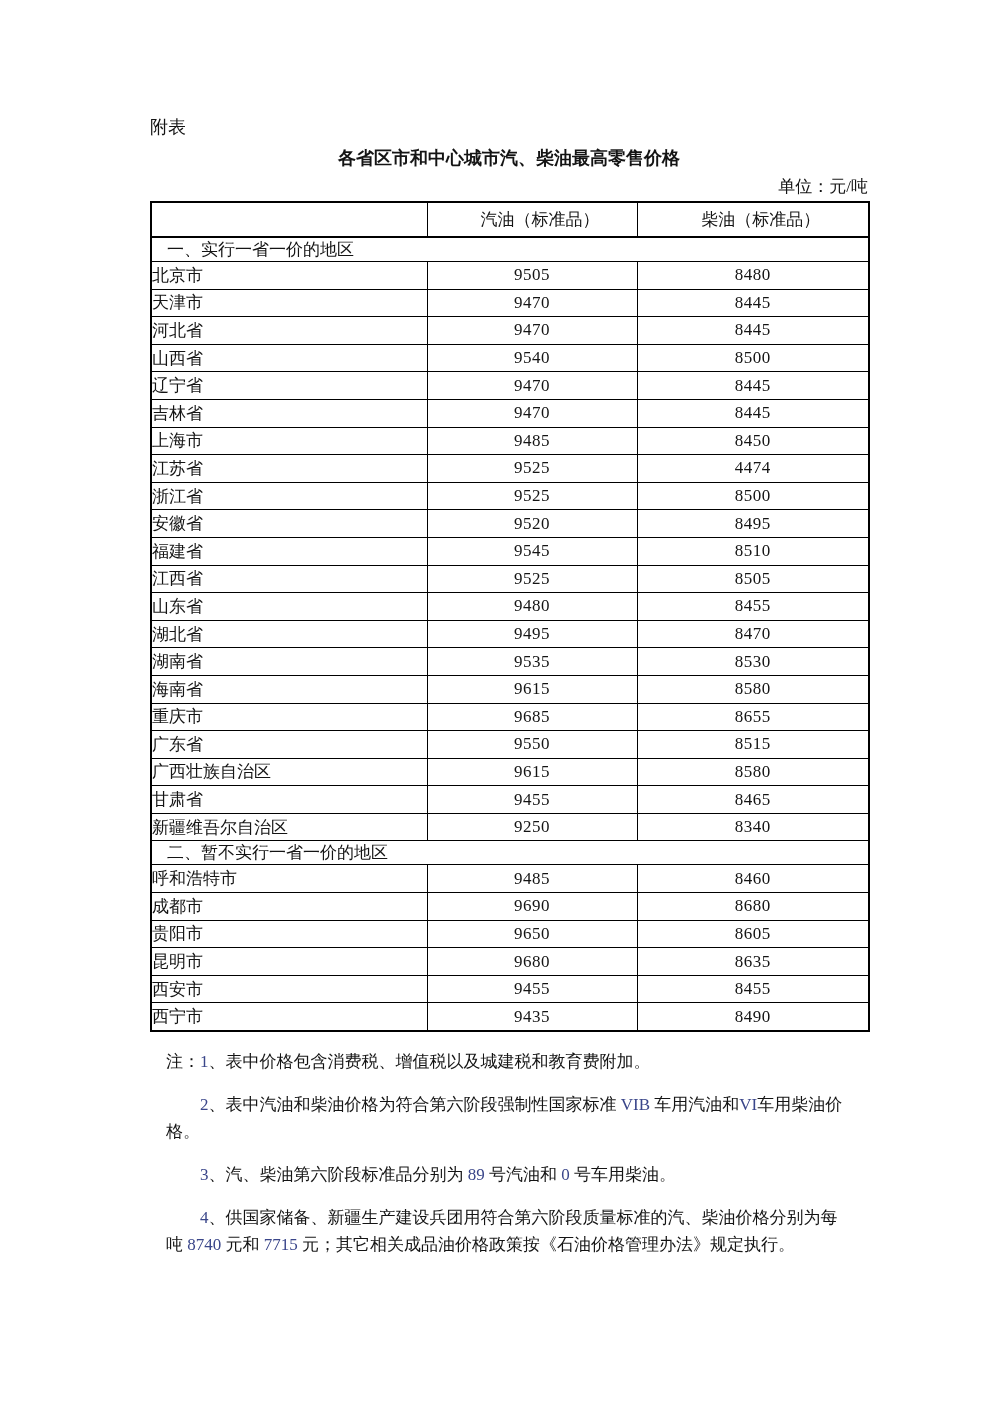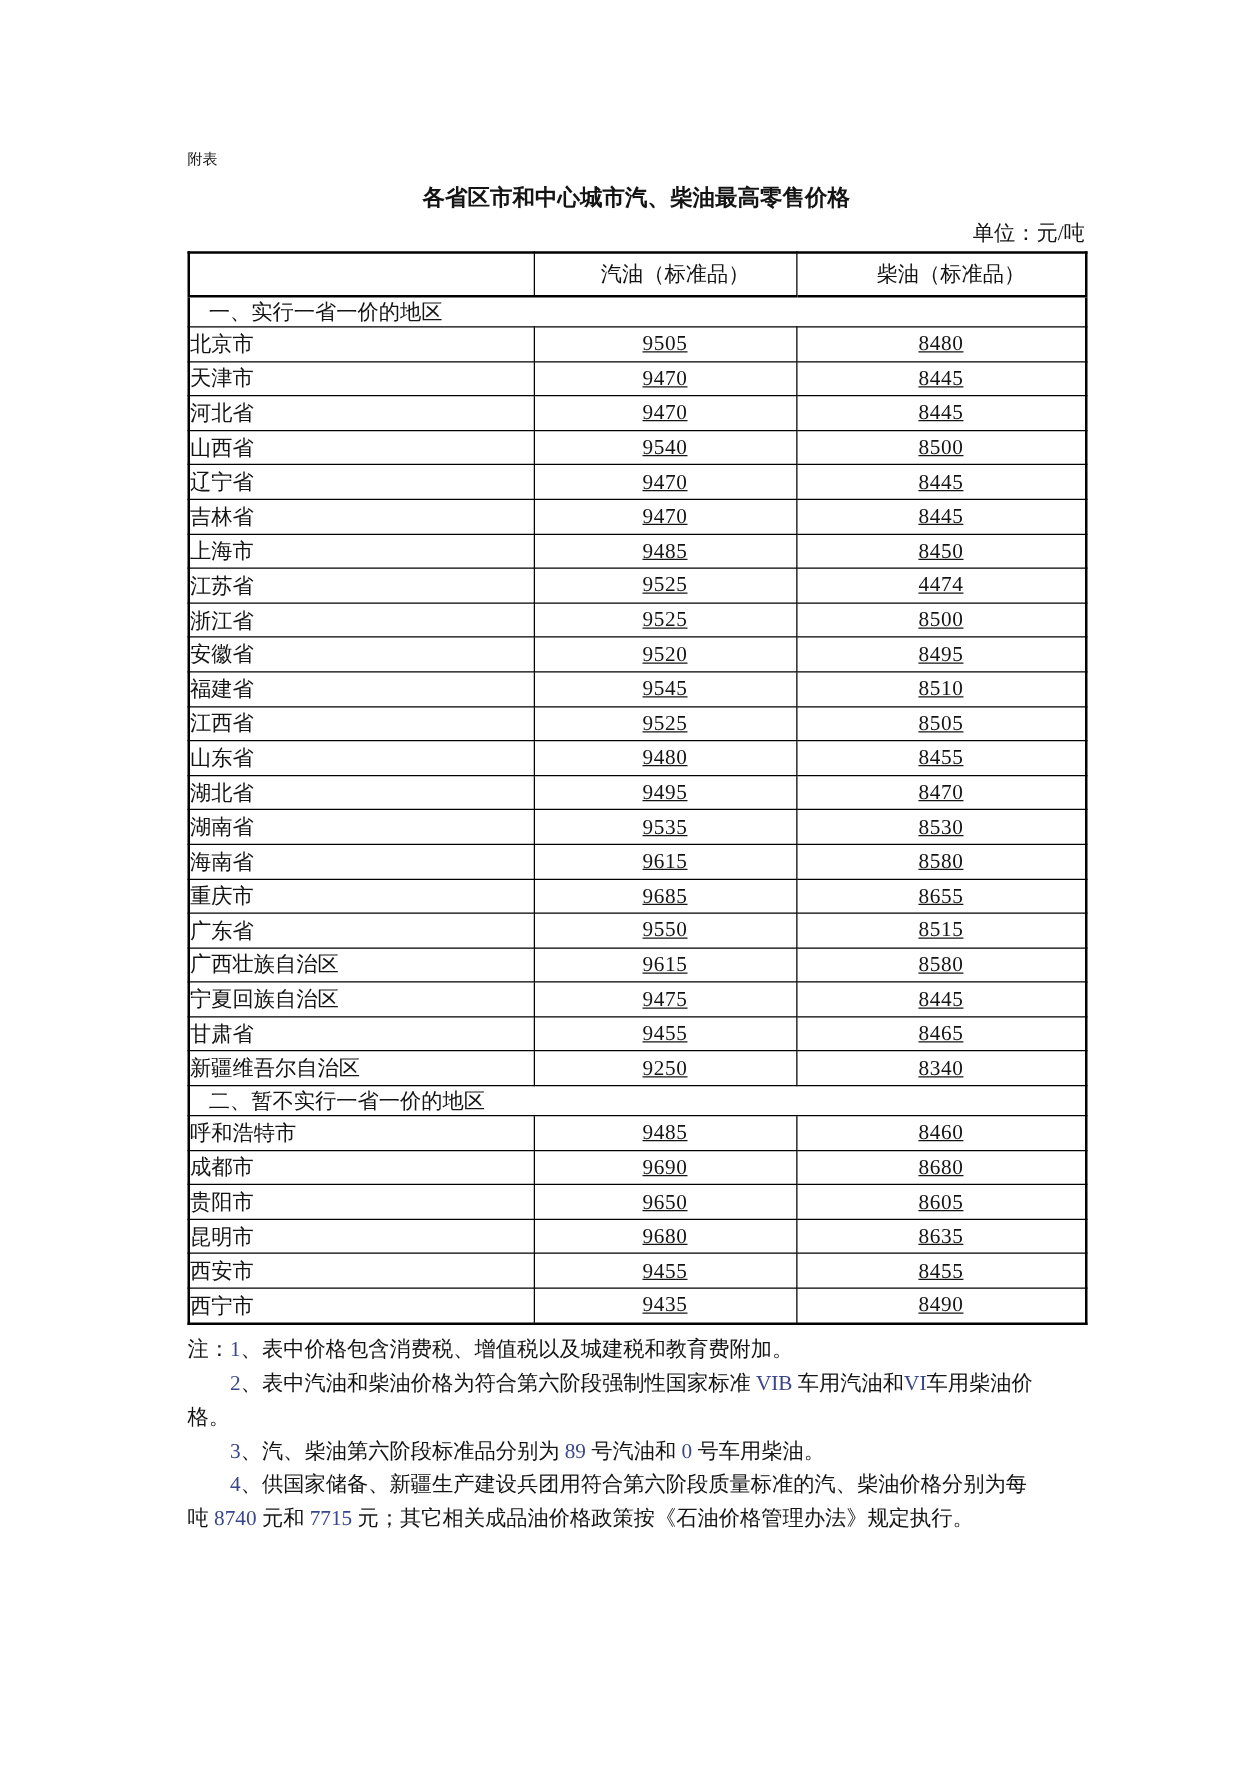--- a/index.html
+++ b/index.html
@@ -14,21 +14,21 @@
     color: #141414;
     position: relative;
   }
   .content {
     position: absolute;
     left: 150px;
     top: 116px;
     width: 745px;
   }
   .doc-label {
-    font-size: 12px;
+    font-size: 18px;
     line-height: 22px;
     margin: 0 0 9px 0;
   }
   .doc-title {
     width: 718px;
     text-align: center;
     font-size: 18px;
     font-weight: bold;
     line-height: 22px;
     margin: 0 0 7px 0;
@@ -50,28 +50,28 @@
     font-weight: normal;
     font-size: 17px;
     padding: 0;
     overflow: hidden;
   }
   table.price-table { border: 2px solid #000; }
   tr.header-row th { height: 33px; border-bottom: 2px solid #000; text-align: center; padding-left: 16px; }
   tr.section-row td { height: 22px; text-align: left; padding-left: 15px; }
   tr.data-row td { height: 26.6px; }
   td.region-cell { text-align: left; padding-left: 50px; }
-  td.num-cell { text-align: center; letter-spacing: 0.5px; text-decoration: underline; }
+  td.num-cell { text-align: center; letter-spacing: 0.5px; }
   .notes {
     width: 745px;
     margin-top: 6px;
     font-size: 17px;
   }
   .note {
-    margin: 0;
+    margin: 16px;
     line-height: 27px;
     white-space: pre-line;
   }
   .note.indent { text-indent: 2em; }
   .latin {
     font-family: "Liberation Serif", "DejaVu Serif", serif;
     color: #3a468a;
   }
 </style>
 </head>
@@ -188,25 +188,20 @@
           <td class="region-cell">广东省</td>
           <td class="num-cell">9550</td>
           <td class="num-cell">8515</td>
         </tr>
         <tr class="data-row">
           <td class="region-cell">广西壮族自治区</td>
           <td class="num-cell">9615</td>
           <td class="num-cell">8580</td>
         </tr>
         <tr class="data-row">
-          <td class="region-cell">宁夏回族自治区</td>
-          <td class="num-cell">9475</td>
-          <td class="num-cell">8445</td>
-        </tr>
-        <tr class="data-row">
           <td class="region-cell">甘肃省</td>
           <td class="num-cell">9455</td>
           <td class="num-cell">8465</td>
         </tr>
         <tr class="data-row">
           <td class="region-cell">新疆维吾尔自治区</td>
           <td class="num-cell">9250</td>
           <td class="num-cell">8340</td>
         </tr>
         <tr class="section-row">

